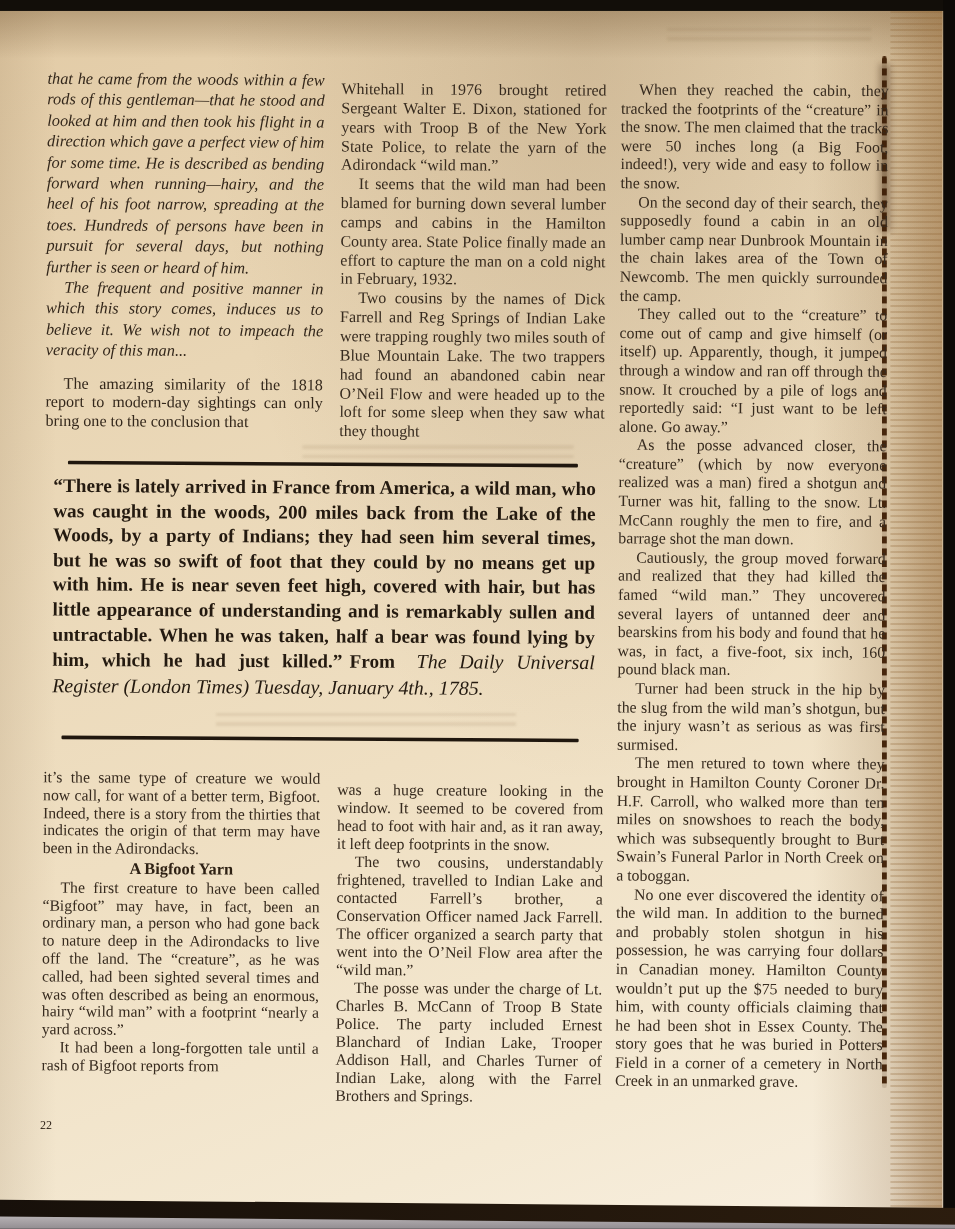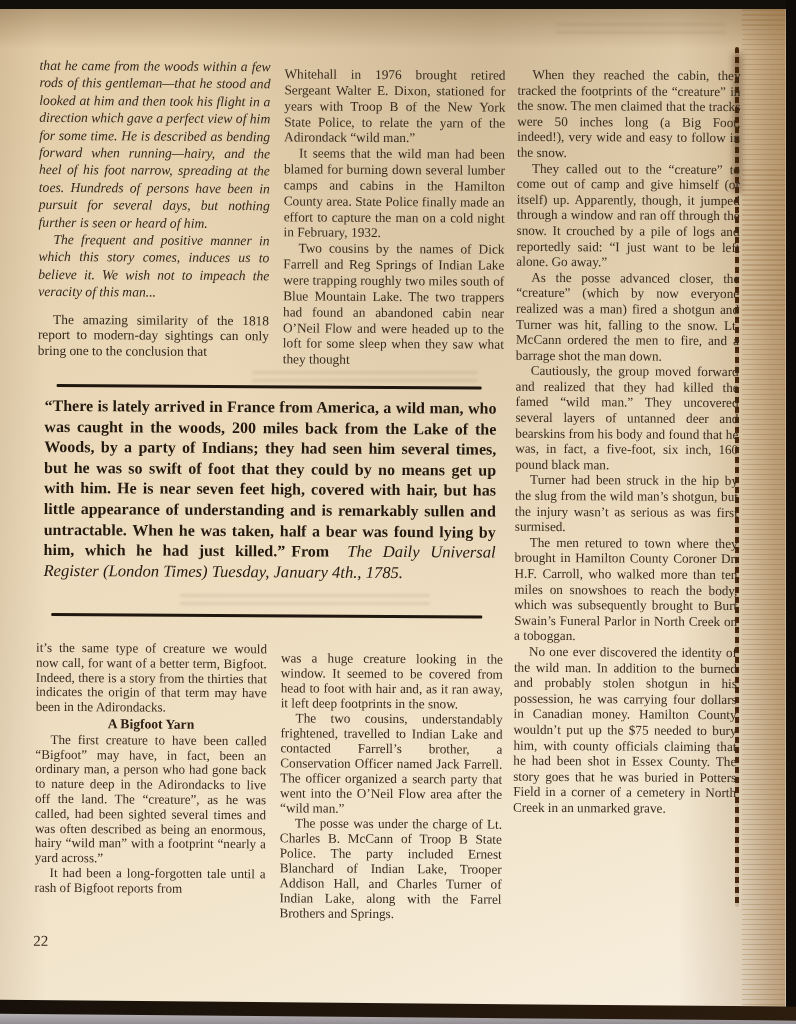--- a/index.html
+++ b/index.html
@@ -66,21 +66,21 @@
 
   .rule{position:absolute;height:3.2px;background:#20170e;border-radius:1px;}
   .rule-top{left:56px;top:377px;width:425px;}
   .rule-bottom{left:52px;top:606px;width:431px;}
 
   .pullquote{position:absolute;left:44px;top:389px;width:452px;margin:0;
     font-size:16px;line-height:20.6px;font-weight:700;color:#241a10;text-align:justify;}
   .pullquote .from{font-weight:700;margin:0 5px 16px 6px;}
   .pullquote .src{font-style:italic;font-weight:400;font-size:16.6px;margin-left:13px;}
 
-  .pagenum{position:absolute;left:36px;top:926px;font-size:15px;color:#33271b;}
+  .pagenum{position:absolute;left:36px;top:926px;font-size:10px;color:#33271b;}
 </style>
 </head>
 <body>
 
 <div class="frame">
 
   <div class="page">
     <div class="binding-tex"></div>
     <div class="stitch"></div>
     <div class="ghost g1"></div>
@@ -96,22 +96,23 @@
       </section>
 
       <section class="c col2-top">
         <p>Whitehall in 1976 brought retired Sergeant Walter E. Dixon, stationed for years with Troop B of the New York State Police, to relate the yarn of the Adirondack “wild man.”</p>
         <p class="ind">It seems that the wild man had been blamed for burning down several lumber camps and cabins in the Hamilton County area. State Police finally made an effort to capture the man on a cold night in February, 1932.</p>
         <p class="ind">Two cousins by the names of Dick Farrell and Reg Springs of Indian Lake were trapping roughly two miles south of Blue Mountain Lake. The two trappers had found an abandoned cabin near O’Neil Flow and were headed up to the loft for some sleep when they saw what they thought</p>
       </section>
 
       <section class="c col3">
         <p class="ind">When they reached the cabin, they tracked the footprints of the “creature” in the snow. The men claimed that the tracks were 50 inches long (a Big Foot, indeed!), very wide and easy to follow in the snow.</p>
+        <p class="ind">On the second day of their search, they supposedly found a cabin in an old lumber camp near Dunbrook Mountain in the chain lakes area of the Town of Newcomb. The men quickly surrounded the camp.</p>
         <p class="ind">They called out to the “creature” to come out of camp and give himself (or itself) up. Apparently, though, it jumped through a window and ran off through the snow. It crouched by a pile of logs and reportedly said: “I just want to be left alone. Go away.”</p>
-        <p class="ind">As the posse advanced closer, the “creature” (which by now everyone realized was a man) fired a shotgun and Turner was hit, falling to the snow. Lt. McCann ordered the men to fire, and a barrage shot the man down.</p>
+        <p class="ind">As the posse advanced closer, the “creature” (which by now everyone realized was a man) fired a shotgun and Turner was hit, falling to the snow. Lt. McCann roughly the men to fire, and a barrage shot the man down.</p>
         <p class="ind">Cautiously, the group moved forward and realized that they had killed the famed “wild man.” They uncovered several layers of untanned deer and bearskins from his body and found that he was, in fact, a five-foot, six inch, 160 pound black man.</p>
         <p class="ind">Turner had been struck in the hip by the slug from the wild man’s shotgun, but the injury wasn’t as serious as was first surmised.</p>
         <p class="ind">The men retured to town where they brought in Hamilton County Coroner Dr. H.F. Carroll, who walked more than ten miles on snowshoes to reach the body, which was subsequently brought to Burt Swain’s Funeral Parlor in North Creek on a toboggan.</p>
         <p class="ind">No one ever discovered the identity of the wild man. In addition to the burned and probably stolen shotgun in his possession, he was carrying four dollars in Canadian money. Hamilton County wouldn’t put up the $75 needed to bury him, with county officials claiming that he had been shot in Essex County. The story goes that he was buried in Potters Field in a corner of a cemetery in North Creek in an unmarked grave.</p>
       </section>
 
       <div class="rule rule-top"></div>
 
       <blockquote class="pullquote"><span>“There is lately arrived in France from America, a wild man, who was caught in the woods, 200 miles back from the Lake of the Woods, by a party of Indians; they had seen him several times, but he was so swift of foot that they could by no means get up with him. He is near seven feet high, covered with hair, but has little appearance of understanding and is remarkably sullen and untractable. When he was taken, half a bear was found lying by him, which he had just killed.”</span><span class="from">From</span><cite class="src">The Daily Universal Register (London Times) Tuesday, January 4th., 1785.</cite>
       </blockquote>

